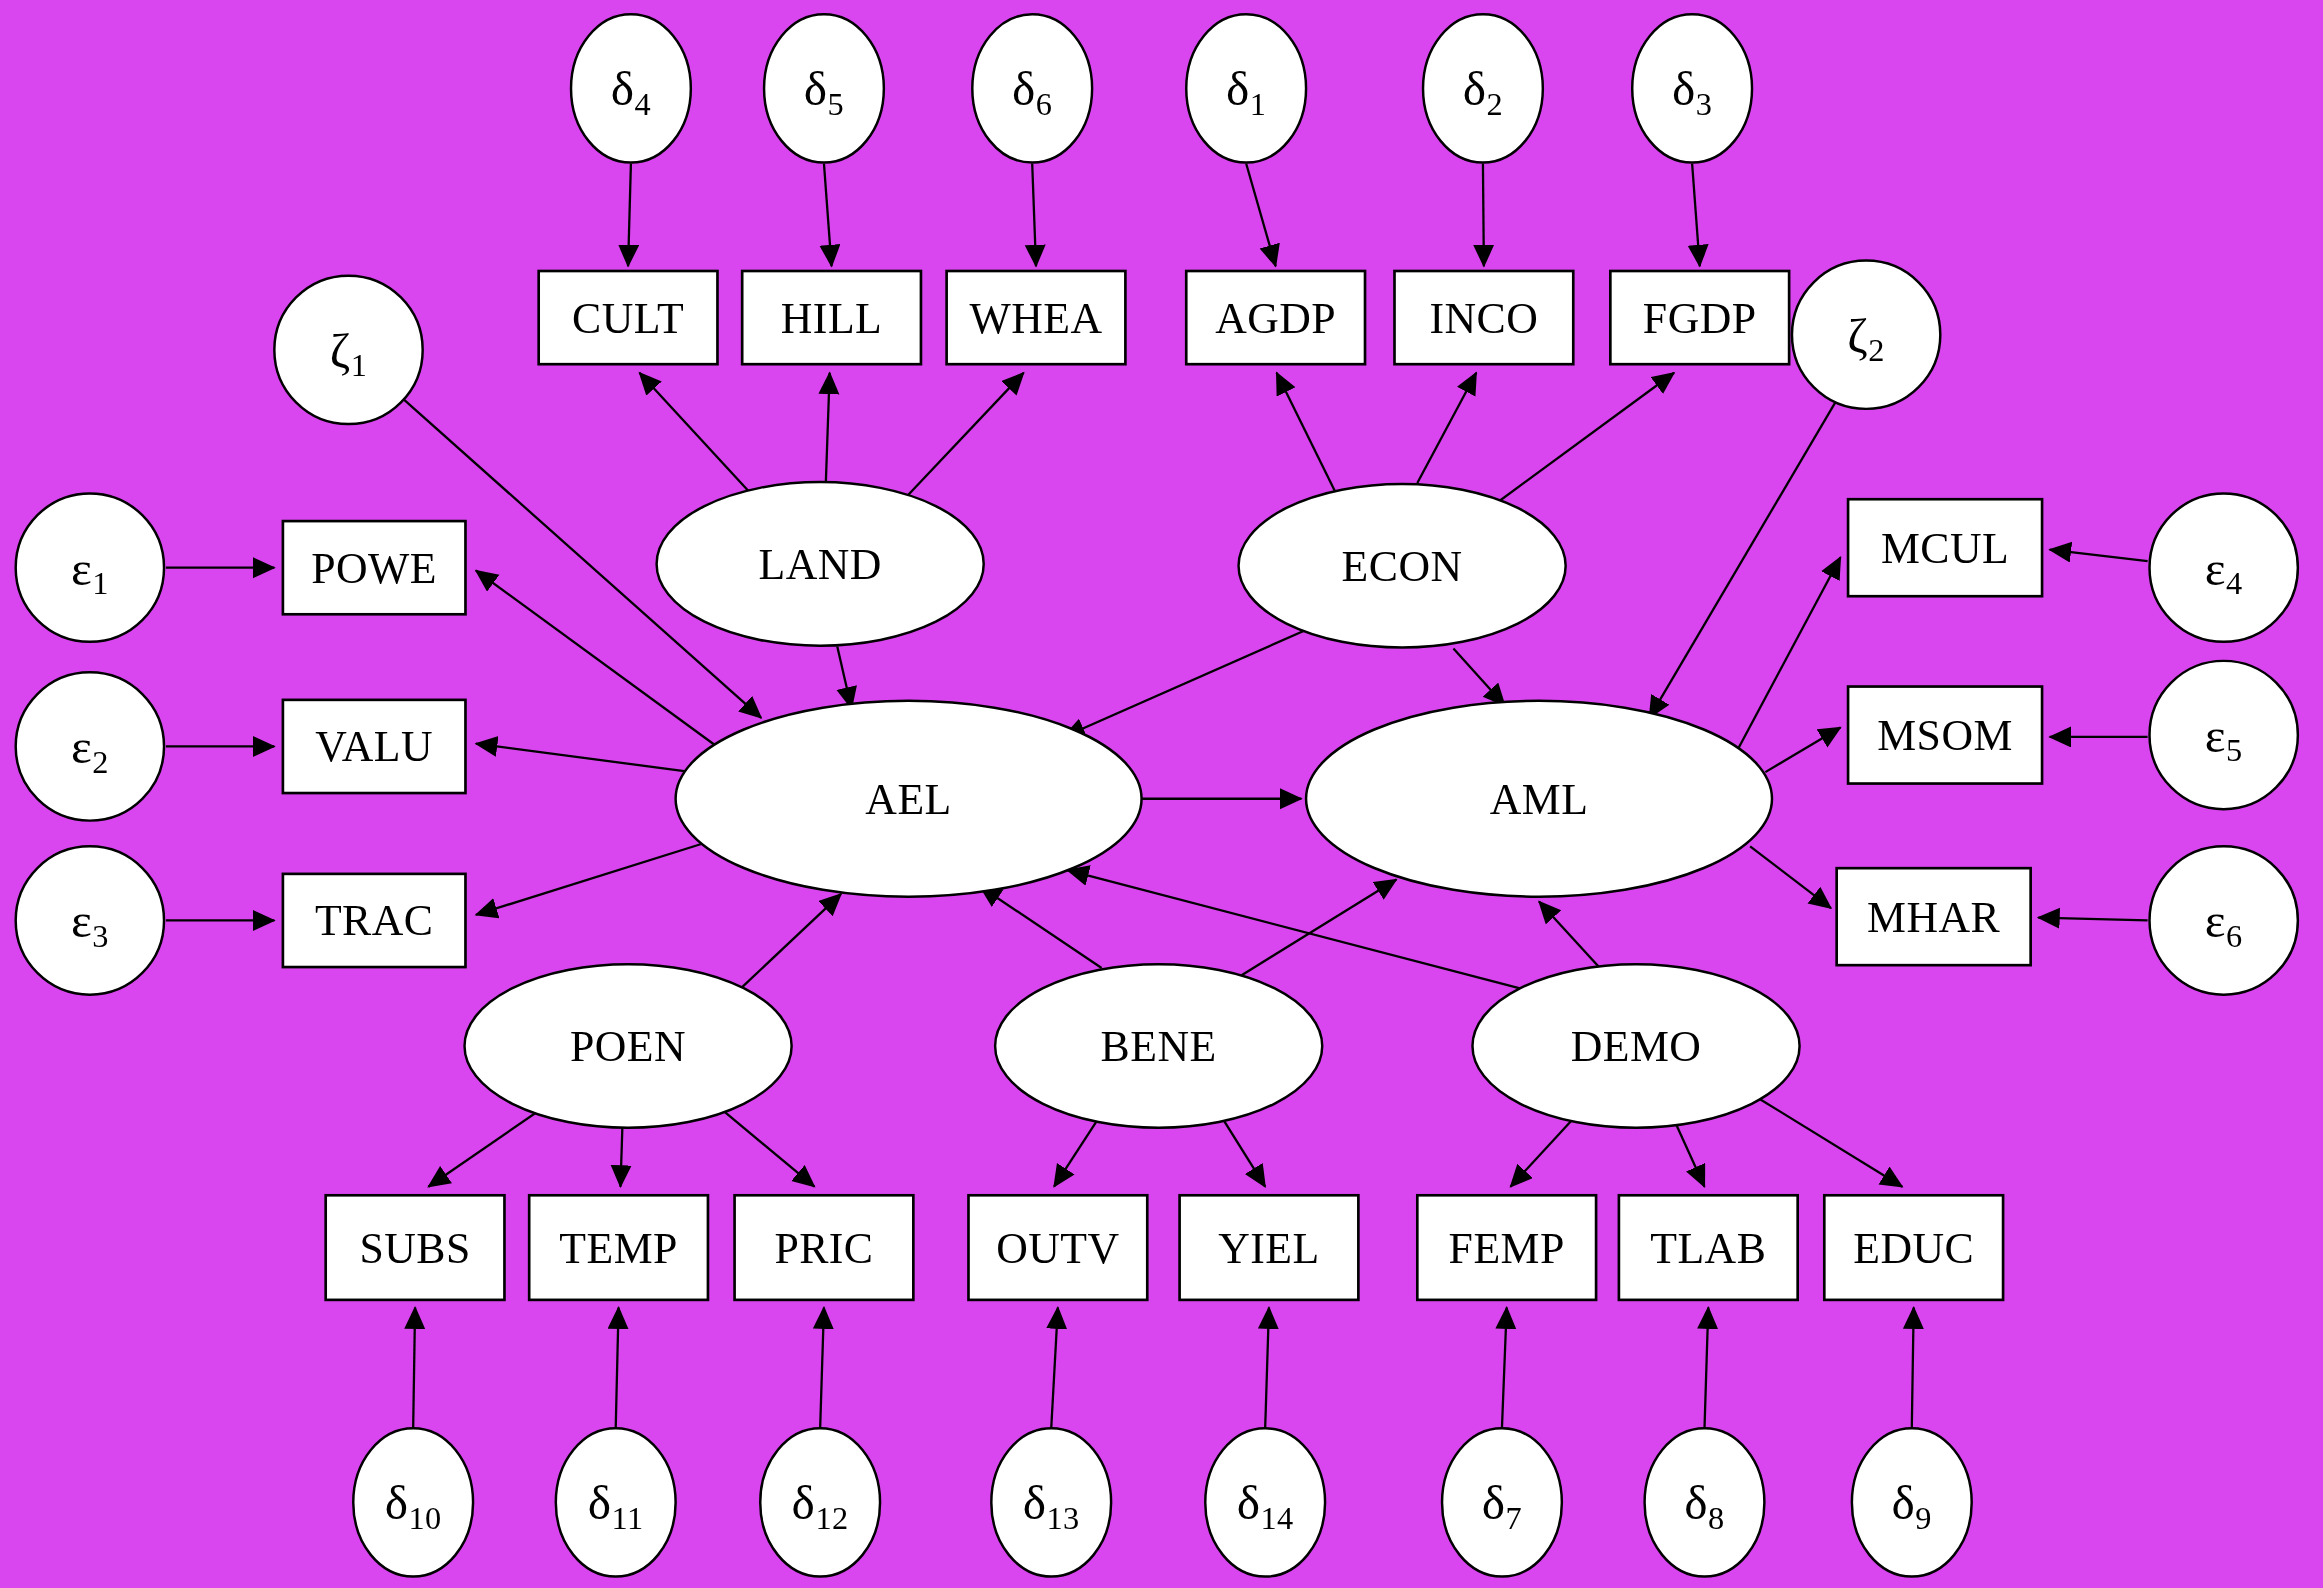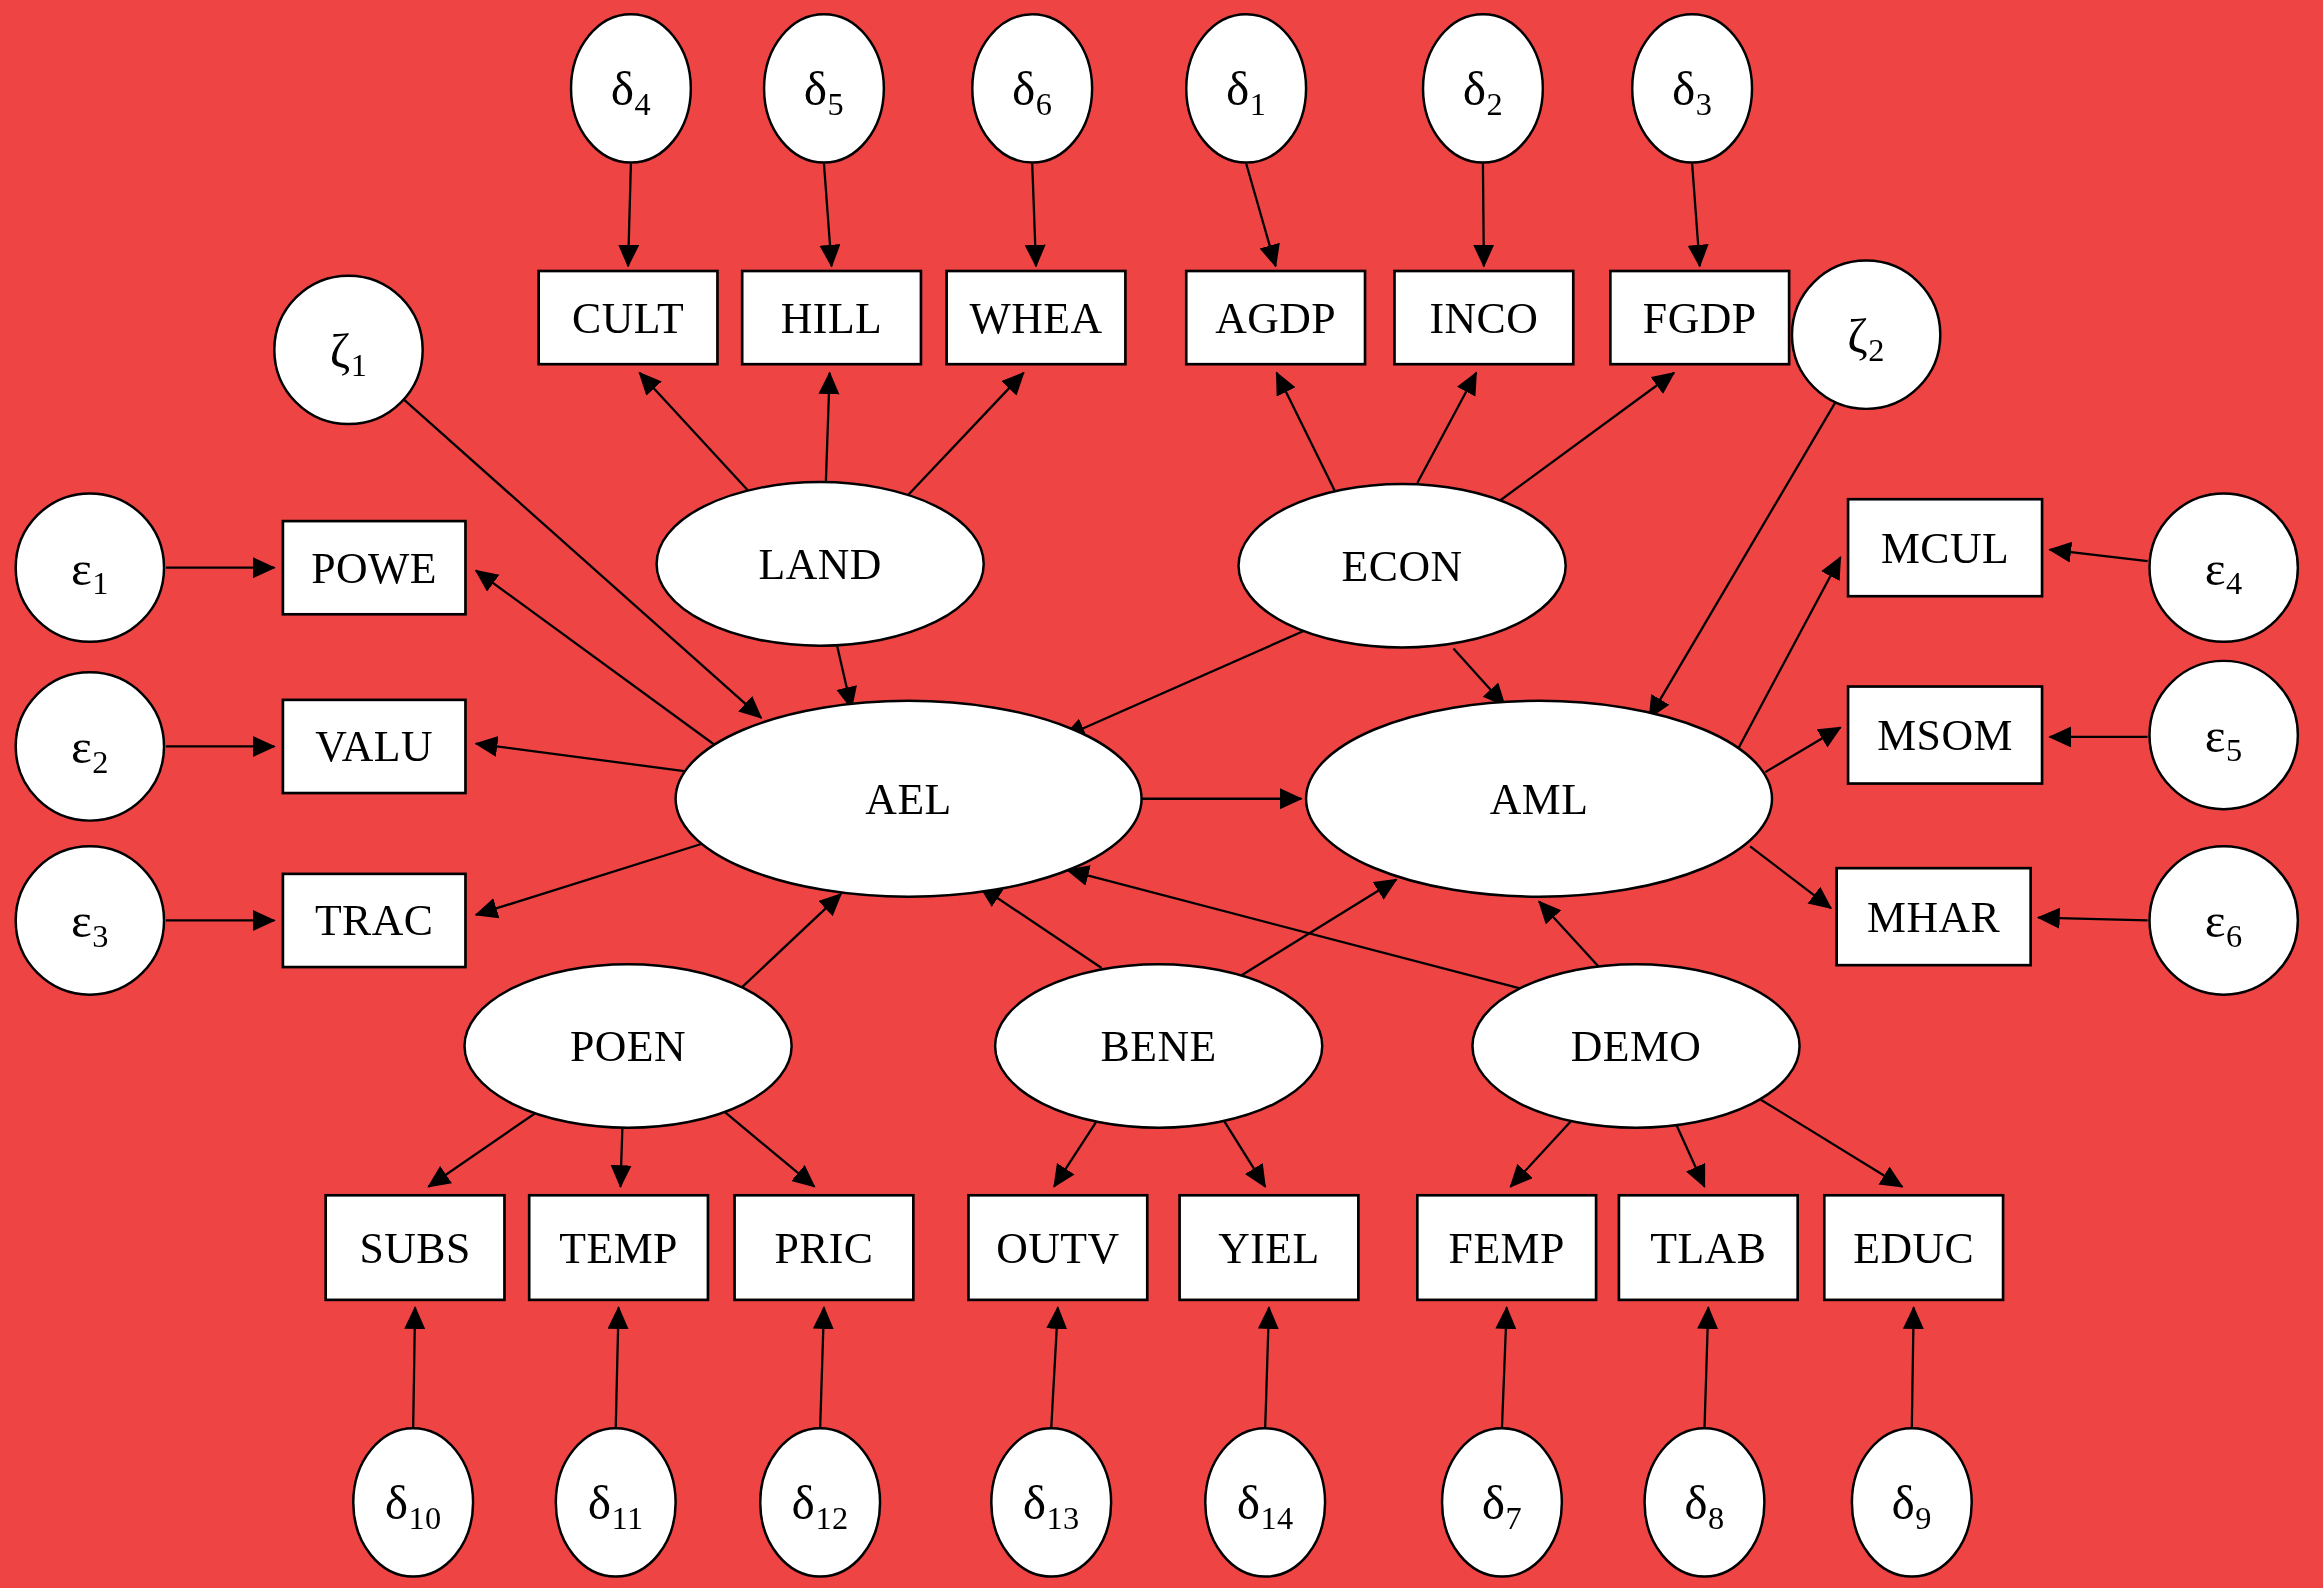--- a/index.html
+++ b/index.html
@@ -7,21 +7,21 @@
     padding: 0;
     background: #ffffff;
   }
   body {
     font-family: "Liberation Serif", "DejaVu Serif", serif;
   }
   #diagram-root {
     position: relative;
     width: 2324px;
     height: 1588px;
-    background: #ef4444;
+    background: #d946ef;
     overflow: hidden;
   }
   svg#sem-svg {
     display: block;
     width: 2324px;
     height: 1588px;
   }
   .node-shape {
     fill: #ffffff;
     stroke: #000000;

